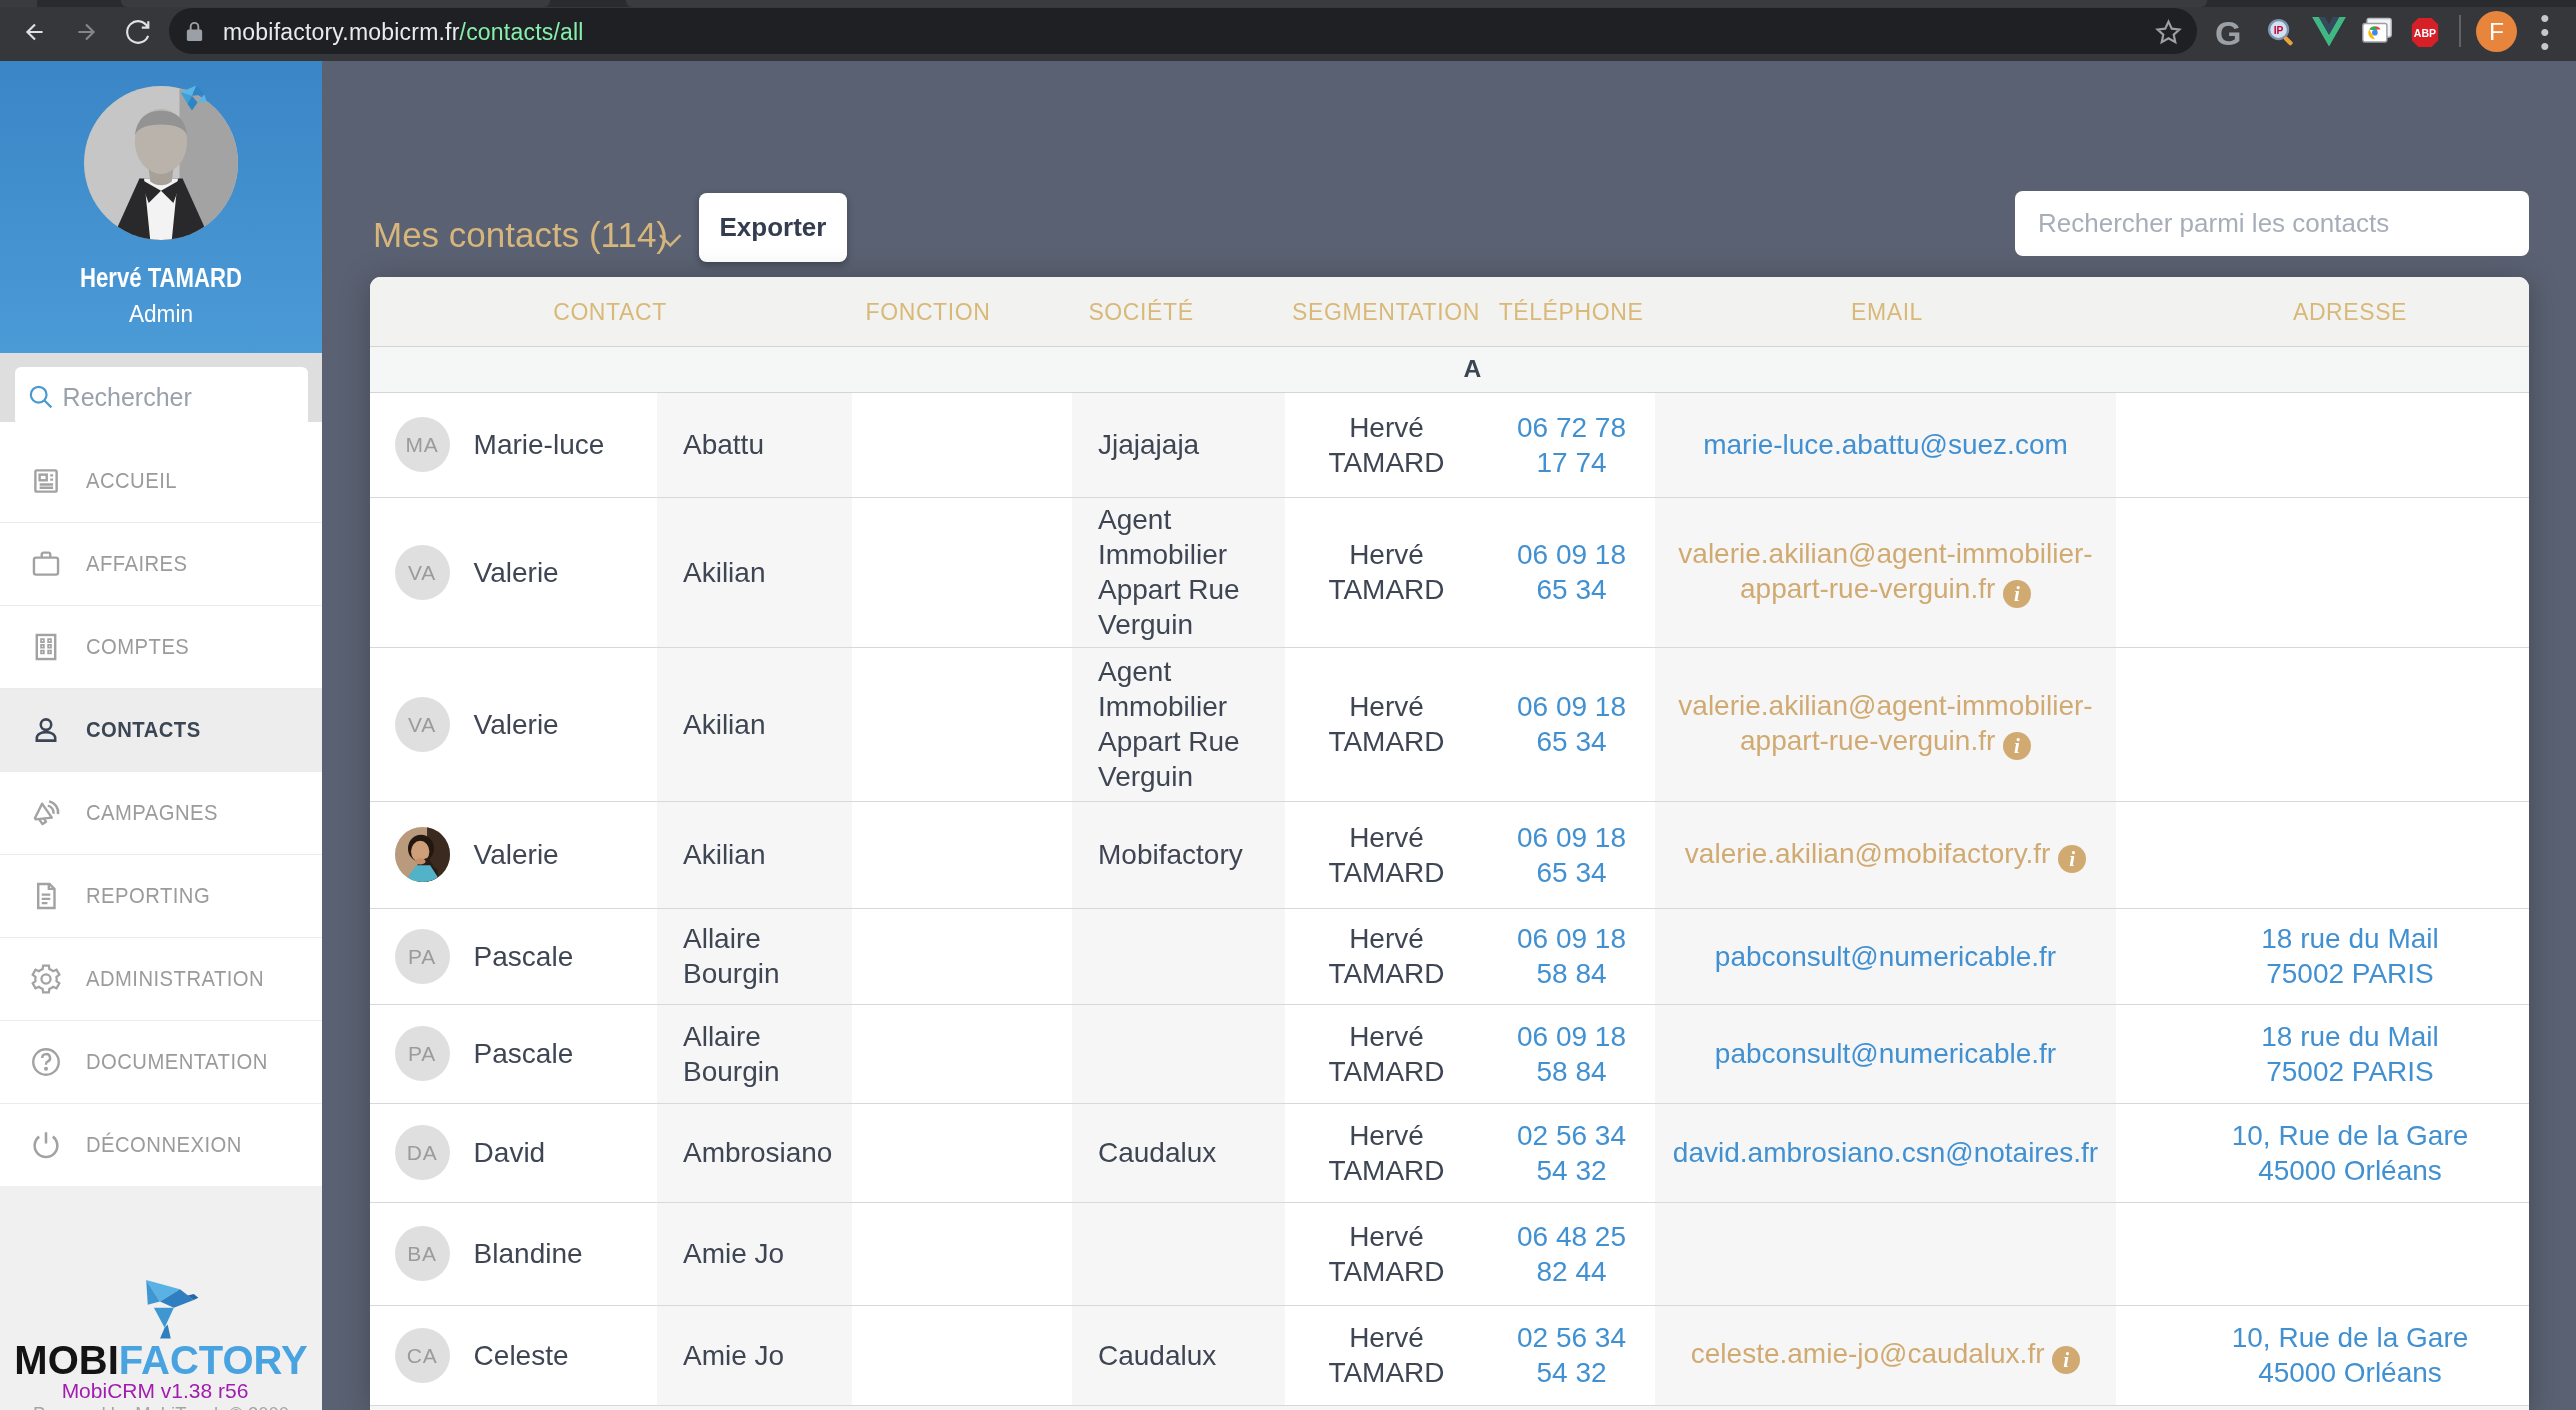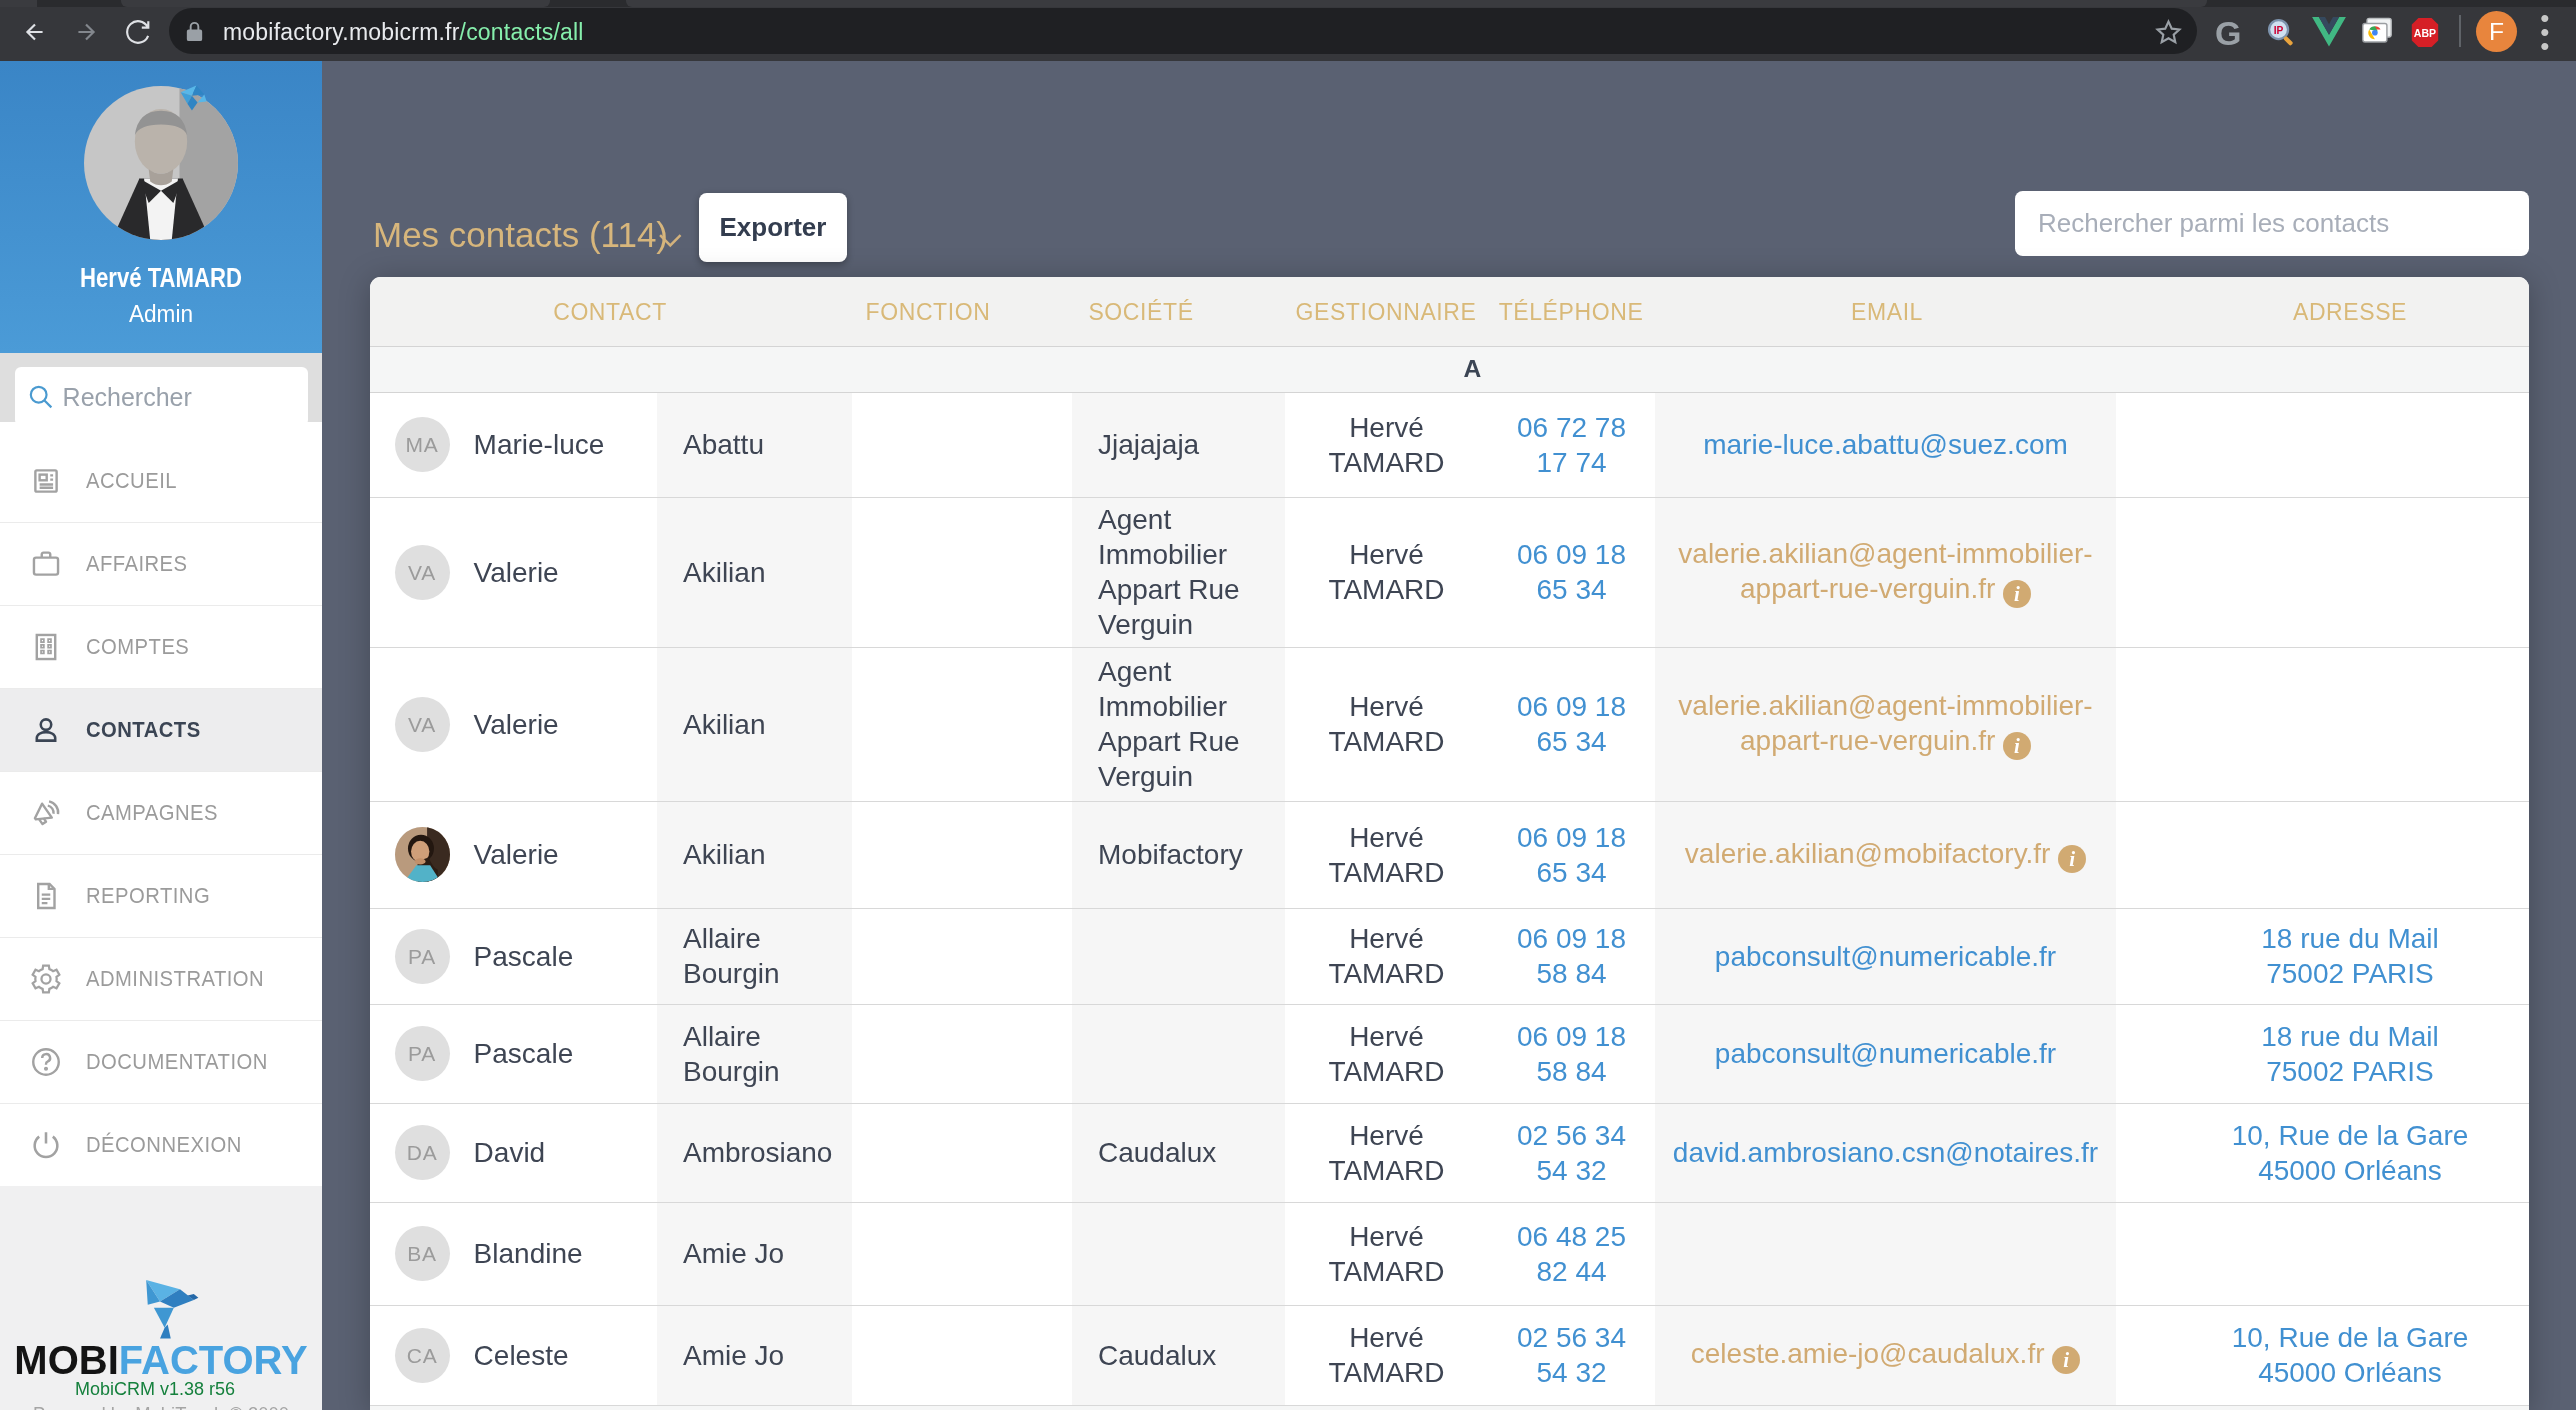--- a/index.html
+++ b/index.html
@@ -22,21 +22,21 @@
 #sbox{position:absolute;left:14.6px;top:14px;width:293px;height:59px;background:#fff;border-radius:6.1px}
 #sbox .ph{position:absolute;left:48px;top:16px;font-size:25px;color:#99a1ab}
 #menu{position:absolute;left:0;top:379px;width:322px}
 .mitem{position:relative;width:322px;height:83px;border-bottom:1.5px solid #ebebeb;color:#9b9b9b;background:#fff}
 .mitem .lbl{position:absolute;left:86px;top:50%;transform:translateY(-50%) scaleX(.92);transform-origin:left center;font-size:22px;letter-spacing:0.5px}
 .mitem svg{position:absolute;left:29px;top:50%;transform:translateY(-50%)}
 .mitem.active{background:#ededee;color:#3b4554}
 #sfoot{position:absolute;left:0;top:1125px;width:322px;height:224px;background:#f0f0f1}
 #wordmark{position:absolute;left:0;top:154px;width:322px;text-align:center;font-size:40px;line-height:41px;font-weight:bold;letter-spacing:0px;color:#141414}
 #wordmark span{color:#49a3e0}
-#vers{position:absolute;left:0;top:193px;width:310px;text-align:center;font-size:18px;color:#15803d}
+#vers{position:absolute;left:0;top:193px;width:310px;text-align:center;font-size:21px;color:#a21caf}
 #vers2{position:absolute;left:0;top:217px;width:322px;text-align:center;font-size:18.4px;color:#a5a5a5}
 
 #main{position:absolute;left:322px;top:61px;width:2254px;height:1349px}
 #tabbar{position:absolute;left:0;top:0;width:2254px;height:79px;background:#fff}
 .tab{position:absolute;top:0;height:79px;line-height:79px;font-size:23px;color:#9b9b9b;letter-spacing:0.5px;white-space:nowrap;transform:translateX(-50%) scaleX(.9)}
 #tab2{color:#333d4f;font-weight:bold}
 #tabplus{position:absolute;top:0;height:79px;line-height:77px;font-size:40px;color:#3b4554;font-weight:bold}
 #underline{position:absolute;left:232px;top:73px;width:276px;height:6.1px;background:#3f4759}
 #mestitle{position:absolute;left:51px;top:154px;font-size:35px;color:#d7b67c}
 #mescaret{position:absolute;left:336px;top:172px}
@@ -238,21 +238,21 @@
     </svg>
   <div id="exportbtn">Exporter</div>
   <div id="rsearch">
       <div class="ph">Rechercher parmi les contacts</div>
     </div>
   <div id="table">
     <div id="thead">
       <div class="hlbl" style="left:240px">CONTACT</div>
       <div class="hlbl" style="left:558px">FONCTION</div>
       <div class="hlbl" style="left:771px">SOCIÉTÉ</div>
-      <div class="hlbl" style="left:1016px">GESTIONNAIRE</div>
+      <div class="hlbl" style="left:1016px">SEGMENTATION</div>
       <div class="hlbl" style="left:1201px">TÉLÉPHONE</div>
       <div class="hlbl" style="left:1517px">EMAIL</div>
       <div class="hlbl" style="left:1980px">ADRESSE</div>
     </div>
     <div id="aband">A</div>
     <div id="rows">
     <table>
     <colgroup>
             <col style="width:287px">
             <col style="width:195px">

